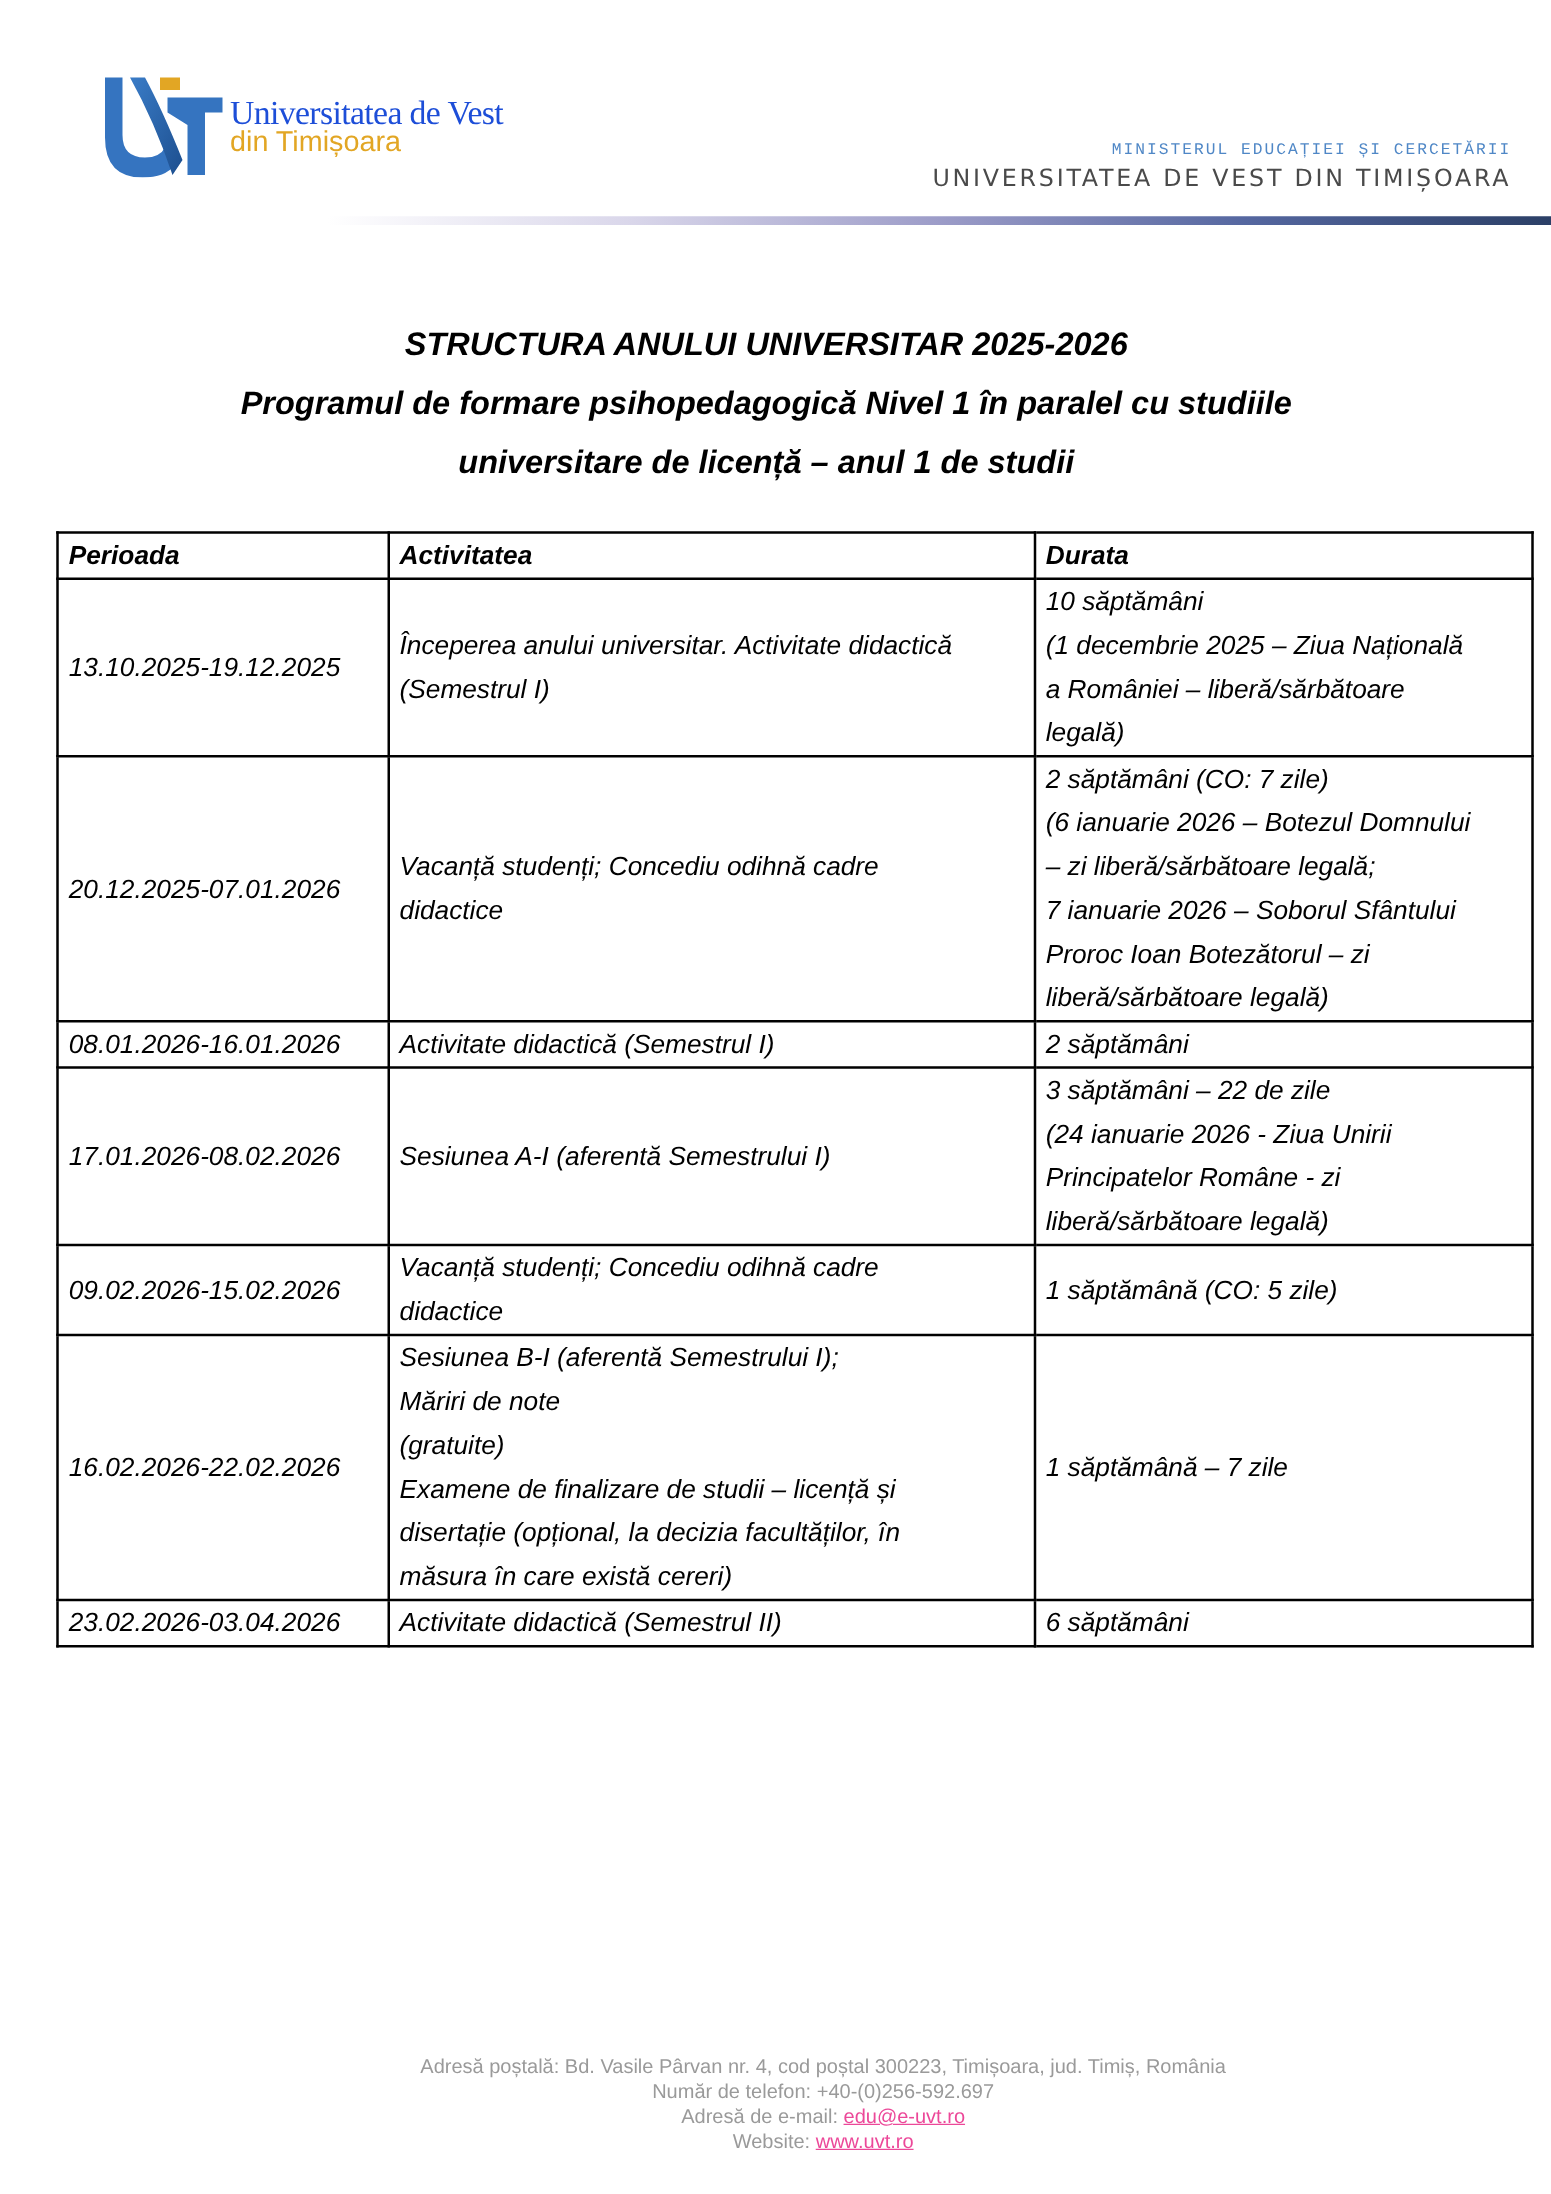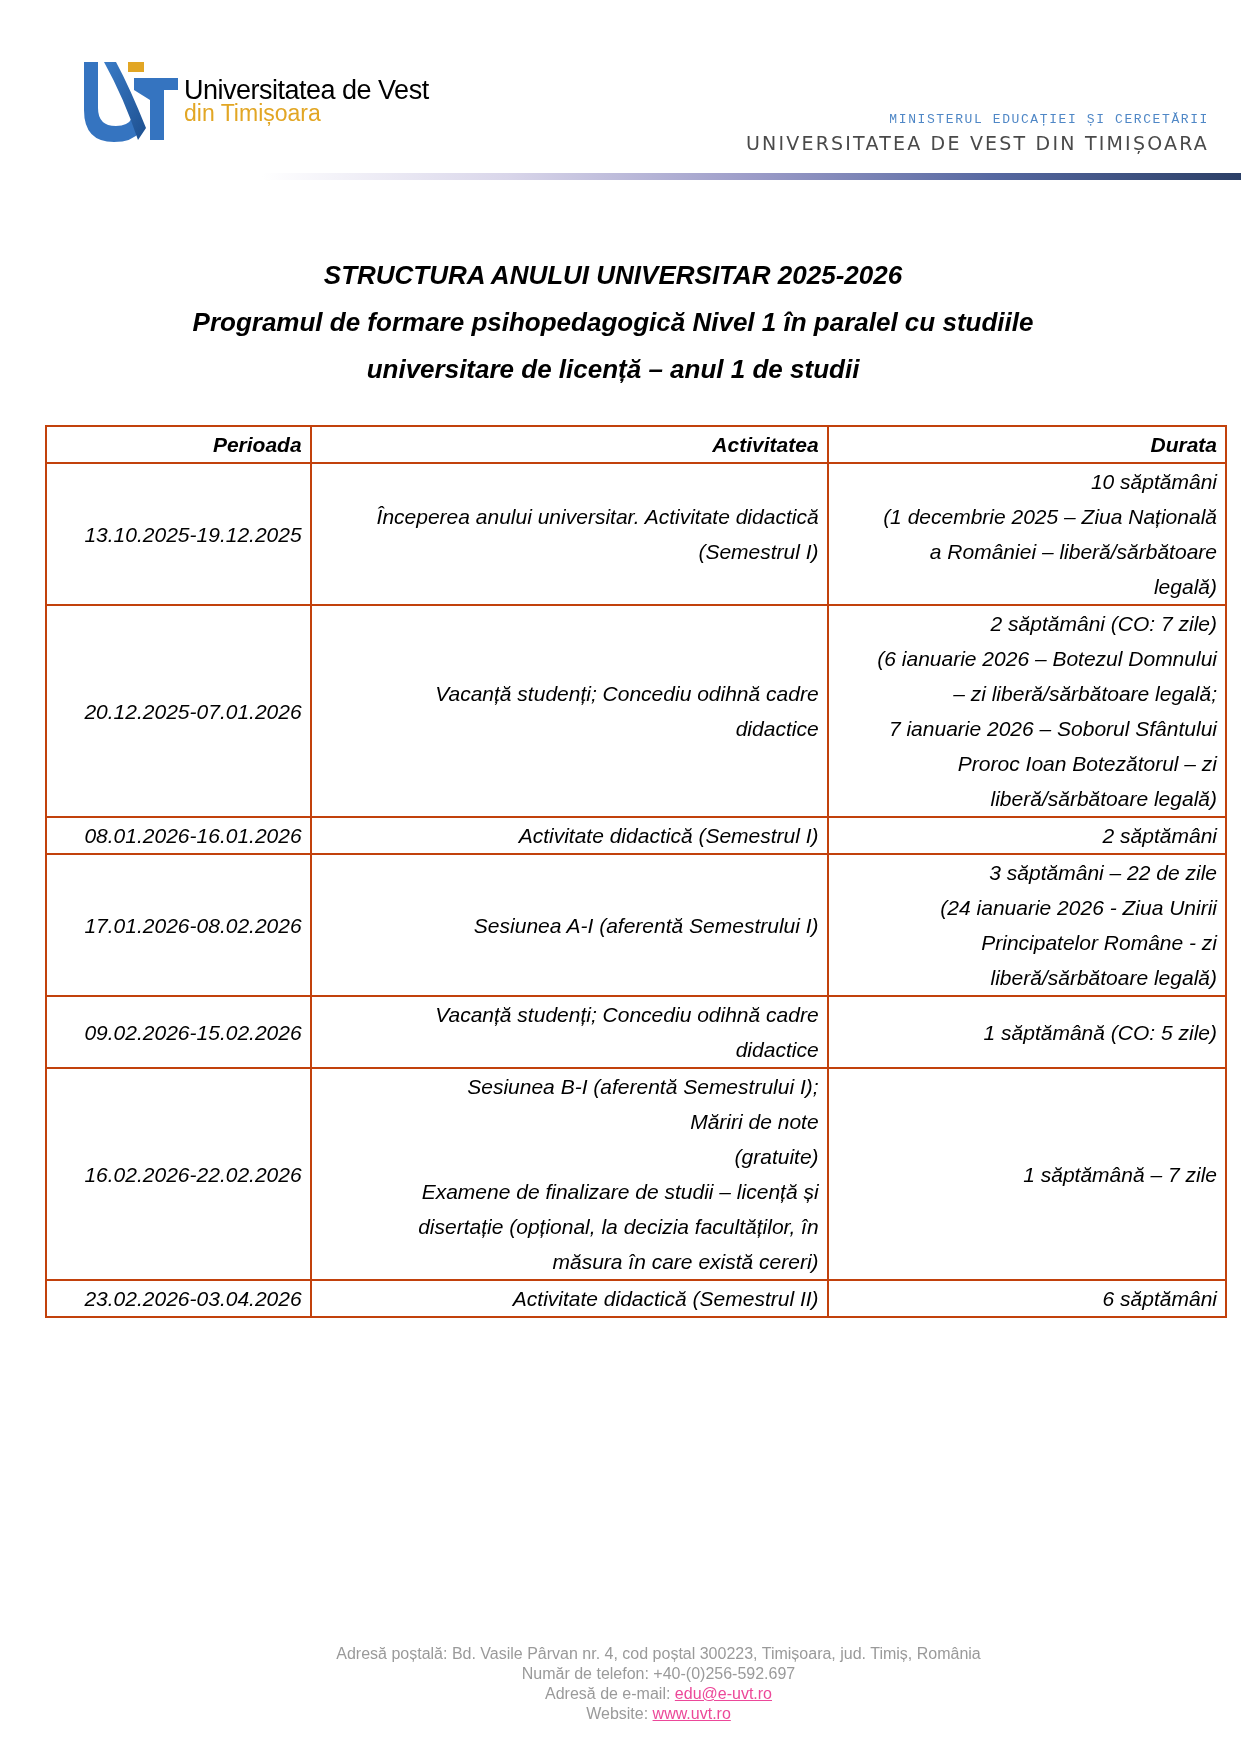--- a/index.html
+++ b/index.html
@@ -1,37 +1,37 @@
 <!DOCTYPE html>
 <html><head>
 <meta charset="utf-8">
 <style>
   html, body { margin: 0; padding: 0; background: #ffffff; }
   body { width: 1241px; height: 1755px; position: relative; overflow: hidden; font-family: "DejaVu Sans", sans-serif; }
 
   
   .logo-mark { position: absolute; left: 82px; top: 58px; width: 98px; height: 84px; }
   .logo-text { position: absolute; left: 184px; top: 76px; }
-  .logo-line1 { font-family: Liberation Sans, sans-serif; font-size: 27px; color: #000000; letter-spacing: -0.5px; line-height: 28px; white-space: nowrap; }
+  .logo-line1 { font-family: Liberation Serif, serif; font-size: 27px; color: #1d4ed8; letter-spacing: -0.5px; line-height: 28px; white-space: nowrap; }
   .logo-line2 { font-family: Liberation Sans, sans-serif; font-size: 23px; color: #e2a624; line-height: 24px; margin-top: -3px; white-space: nowrap; }
   .ministry { position: absolute; right: 32px; top: 112px; font-family: Liberation Mono, monospace; font-size: 13px; letter-spacing: 1.6px; color: #4f87c6; white-space: nowrap; }
   .univ { position: absolute; right: 32px; top: 132px; font-family: "DejaVu Sans", sans-serif; font-size: 19px; letter-spacing: 2.2px; color: #4a4a4a; white-space: nowrap; }
   .rule { position: absolute; left: 262px; top: 173px; width: 979px; height: 7px;
           background: linear-gradient(to right, #ffffff 0%, #d9d6ea 25%, #9c9cc8 50%, #5567a0 75%, #2b3f66 100%); }
 
   
   .title { position: absolute; left: 0; width: 1226px; text-align: center; font-family: "Liberation Sans", sans-serif; font-style: italic; font-weight: bold; color: #000; font-size: 26px; }
   .t1 { top: 260px; }
   .t2 { top: 307px; }
   .t3 { top: 354px; }
 
   
   table.schedule { position: absolute; left: 45px; top: 425px; width: 1182px; border-collapse: collapse;
                    font-family: "Liberation Sans", sans-serif; font-style: italic; font-size: 21px; color: #000; }
-  table.schedule th, table.schedule td { border: 2px solid #c2410c; text-align: right; vertical-align: middle; padding: 0 8px; line-height: 35px; }
+  table.schedule th, table.schedule td { border: 2px solid #000000; text-align: left; vertical-align: middle; padding: 0 8px; line-height: 35px; }
   table.schedule th { font-weight: bold; height: 34px; }
   col.c1 { width: 265px; }
   col.c2 { width: 518px; }
   col.c3 { width: 399px; }
   .cell-line { display: block; }
 
   
   .footer { position: absolute; left: 0; width: 1241px; top: 1644px; text-align: center; font-family: "Liberation Sans", sans-serif; font-size: 16px; color: #9a9a9a; line-height: 20px; padding-left: 38px; }
   .footer a { color: #ec4899; text-decoration: underline; }
 </style>

